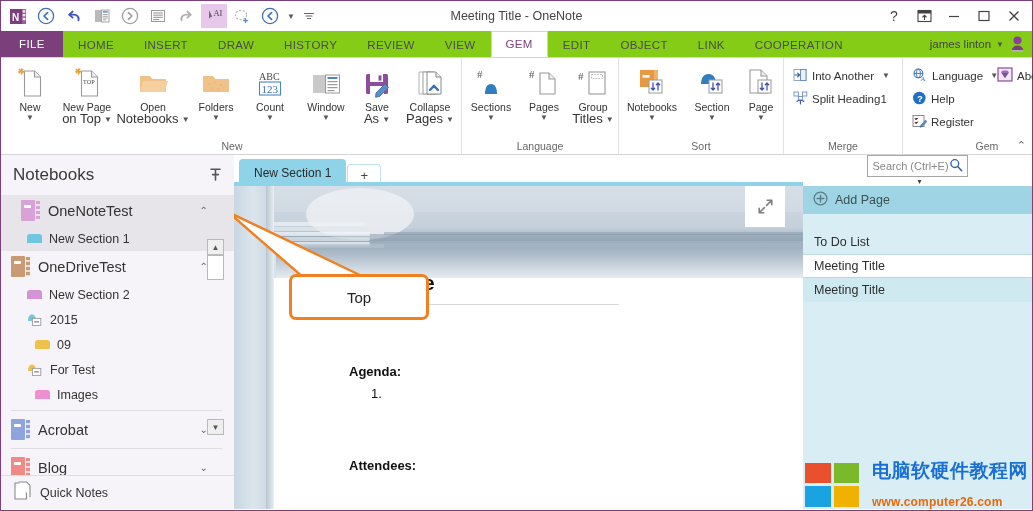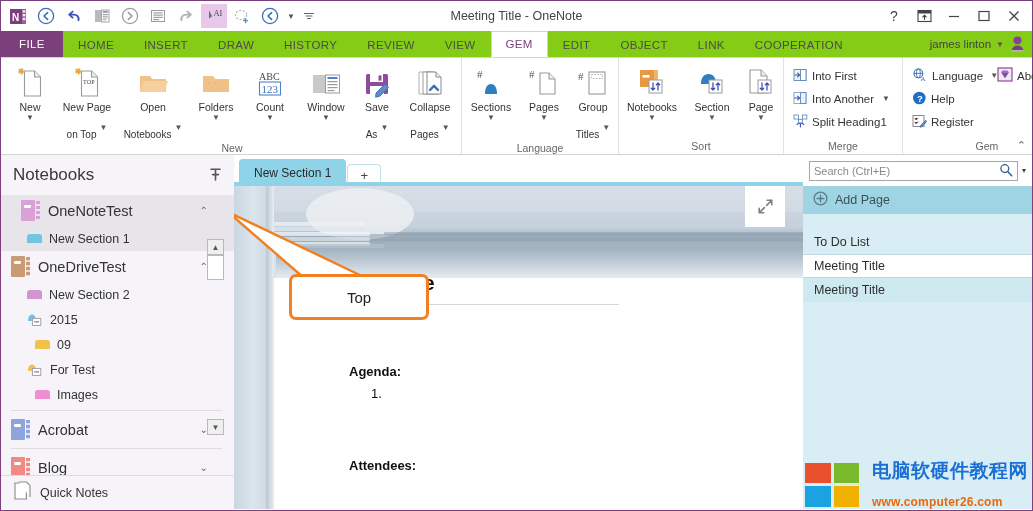--- a/index.html
+++ b/index.html
@@ -84,21 +84,21 @@
   .rgroup + .rgroup { border-left:1px solid #e2e2e2; }
   .bigbtn {
     width:54px; display:flex; flex-direction:column; align-items:center;
     padding:2px 1px 0; cursor:default;
   }
   .bigbtn .ic { height:34px; display:flex; align-items:flex-end; justify-content:center; }
   .bigbtn .lb {
     font-size:10.5px; color:#333; text-align:center; line-height:12px;
     margin-top:3px; white-space:nowrap;
   }
-  .bigbtn .lb2 { font-size:10px; color:#333; line-height:12px; white-space:nowrap;margin-top:16px; }
+  .bigbtn .lb2 { font-size:13px; color:#333; line-height:12px; white-space:nowrap; }
   .caret { font-size:8px; color:#555; line-height:9px; }
   .smallbtn {
     display:flex; align-items:center; gap:4px; height:23px;
     padding:0 4px; font-size:11.5px; color:#333; white-space:nowrap; cursor:default;
   }
   .smallcol { display:flex; flex-direction:column; padding-top:2px; }
   .collapse-ribbon {
     position:absolute; right:6px; bottom:2px; font-size:11px; color:#666;
   }
 
@@ -199,21 +199,21 @@
   .callout {
     position:absolute; left:55px; top:88px; width:140px; height:46px;
     background:#fff; border:3px solid #f08020; border-radius:7px;
     display:flex; align-items:center; justify-content:center;
     font-size:15px; color:#222; z-index:6;
   }
   .calloutsvg { position:absolute; left:0; top:0; z-index:5; pointer-events:none; }
 
   
   .pgpane { width:229px; background:#d9eef4; position:relative; display:flex; flex-direction:column; }
-  .searchrow { height:31px; background:#fff; display:flex; align-items:center; padding:0 6px; }
+  .searchrow { height:31px; background:#fff; display:flex; align-items:center; padding:0 6px;flex-direction:column; }
   .searchbox {
     flex:1; height:20px; border:1px solid #a7a7a7; background:#fff;
     display:flex; align-items:center; padding:0 4px; font-size:11px; color:#888;
   }
   .searchbox .sp { flex:1; }
   .addpage {
     height:28px; background:#9ed4e3; display:flex; align-items:center; gap:7px;
     padding-left:10px; font-size:12.5px; color:#3d4f55;
   }
   .pglist { flex:1; background:#d9eef4; padding-top:16px;
@@ -585,30 +585,20 @@
           <div class="lb">Page</div>
           <div class="caret">▼</div>
         </div>
       </div>
       <div class="rgroup-label">Sort</div>
     </div>
 
     <div class="rgroup">
       <div class="rgroup-body">
         <div class="smallcol" style="width:118px;padding-left:5px">
-          <div class="smallbtn">
-            <span>
-              <svg width="15" height="14" viewBox="0 0 15 14">
-                  <rect x="1" y="1.5" width="12" height="11" fill="#eaf1f9" stroke="#6b8fbf" stroke-width="1"></rect>
-                  <rect x="7.5" y="1.5" width="5.5" height="11" fill="#fff" stroke="#6b8fbf" stroke-width="1"></rect>
-                  <path d="M1.8 7h4.6M4.6 5.2L6.6 7 4.6 8.8" stroke="#2f5f9e" stroke-width="1.1" fill="none" stroke-linecap="round" stroke-linejoin="round"></path>
-                </svg>
-            </span>
-            <span>Into First</span>
-          </div>
           <div class="smallbtn">
             <span>
               <svg width="15" height="14" viewBox="0 0 15 14">
                   <rect x="1" y="1.5" width="12" height="11" fill="#fff" stroke="#8fa9c8" stroke-width="1"></rect>
                   <rect x="7.5" y="1.5" width="5.5" height="11" fill="#eaf1f9" stroke="#6b8fbf" stroke-width="1"></rect>
                   <path d="M1.8 7h4.6M4.6 5.2L6.6 7 4.6 8.8" stroke="#2f5f9e" stroke-width="1.1" fill="none" stroke-linecap="round" stroke-linejoin="round"></path>
                 </svg>
             </span>
             <span>Into Another</span>
             <span class="caret" style="margin-left:4px">▼</span>

